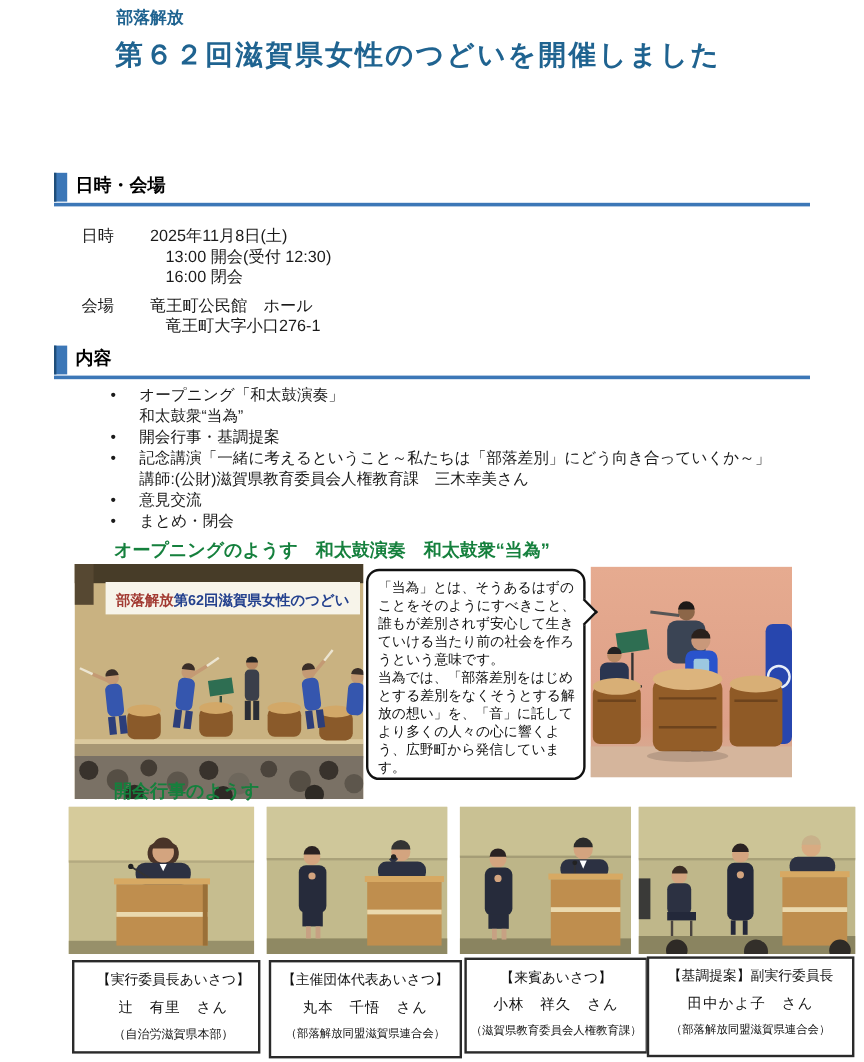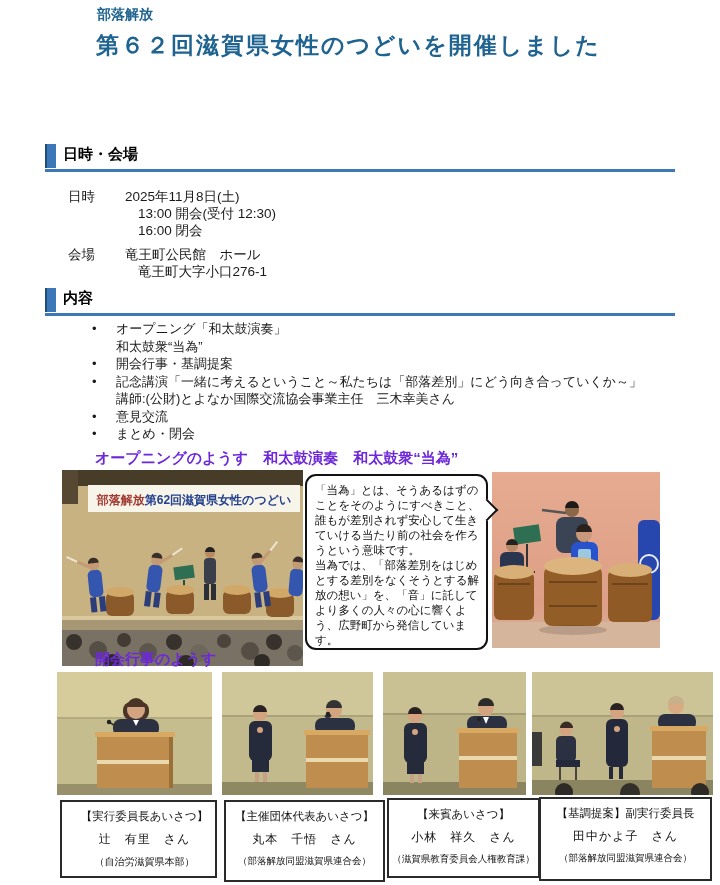--- a/index.html
+++ b/index.html
@@ -16,21 +16,21 @@
     font-size:15px;font-weight:700;color:#111;letter-spacing:0.5px;
   }
   .sechead{left:45px;width:630px;height:26px;border-bottom:3px solid #3c77b7;}
   .sechead .bar{position:absolute;left:0;top:1px;width:9px;height:24px;background:#3c77b7;border-left:2px solid #1f4e79;}
   .sechead .sectitle{position:absolute;left:18px;top:2px;font-size:15px;font-weight:700;color:#000;}
   .bodytext{font-size:13.5px;color:#1a1a1a;}
   .bullets{left:88px;top:320px;width:572px;font-size:13px;line-height:17.5px;}
   .li{display:flex;}
   .blt{width:24px;text-align:left;padding-left:4px;}
   .litext{flex:1;}
-  .subhead{font-size:15px;font-weight:700;color:#6d28d9;}
+  .subhead{font-size:15px;font-weight:700;color:#15803d;}
   .photo{border:0;overflow:hidden;}
   .photo svg{display:block;}
   .bubble{
     left:305px;top:474px;width:183px;height:176px;box-sizing:border-box;background:#fff;
     border:2.5px solid #111;border-radius:11px;padding:7px 6px 6px 8px;
     font-size:11.5px;line-height:15px;color:#111;z-index:5;
   }
   .bubble .tail{
     position:absolute;right:-9px;top:26px;width:14px;height:14px;background:#fff;
     border-top:2.5px solid #111;border-right:2.5px solid #111;transform:rotate(45deg);
@@ -83,21 +83,21 @@
     <div class="li">
       <span class="blt">•</span>
       <div class="litext">
           <div>開会行事・基調提案</div>
         </div>
     </div>
     <div class="li">
       <span class="blt">•</span>
       <div class="litext">
         <div>記念講演「一緒に考えるということ～私たちは「部落差別」にどう向き合っていくか～」</div>
-        <div>講師:(公財)とよなか国際交流協会事業主任　三木幸美さん</div>
+        <div>講師:(公財)滋賀県教育委員会人権教育課　三木幸美さん</div>
       </div>
     </div>
     <div class="li">
       <span class="blt">•</span>
       <div class="litext">
           <div>意見交流</div>
         </div>
     </div>
     <div class="li">
       <span class="blt">•</span>

